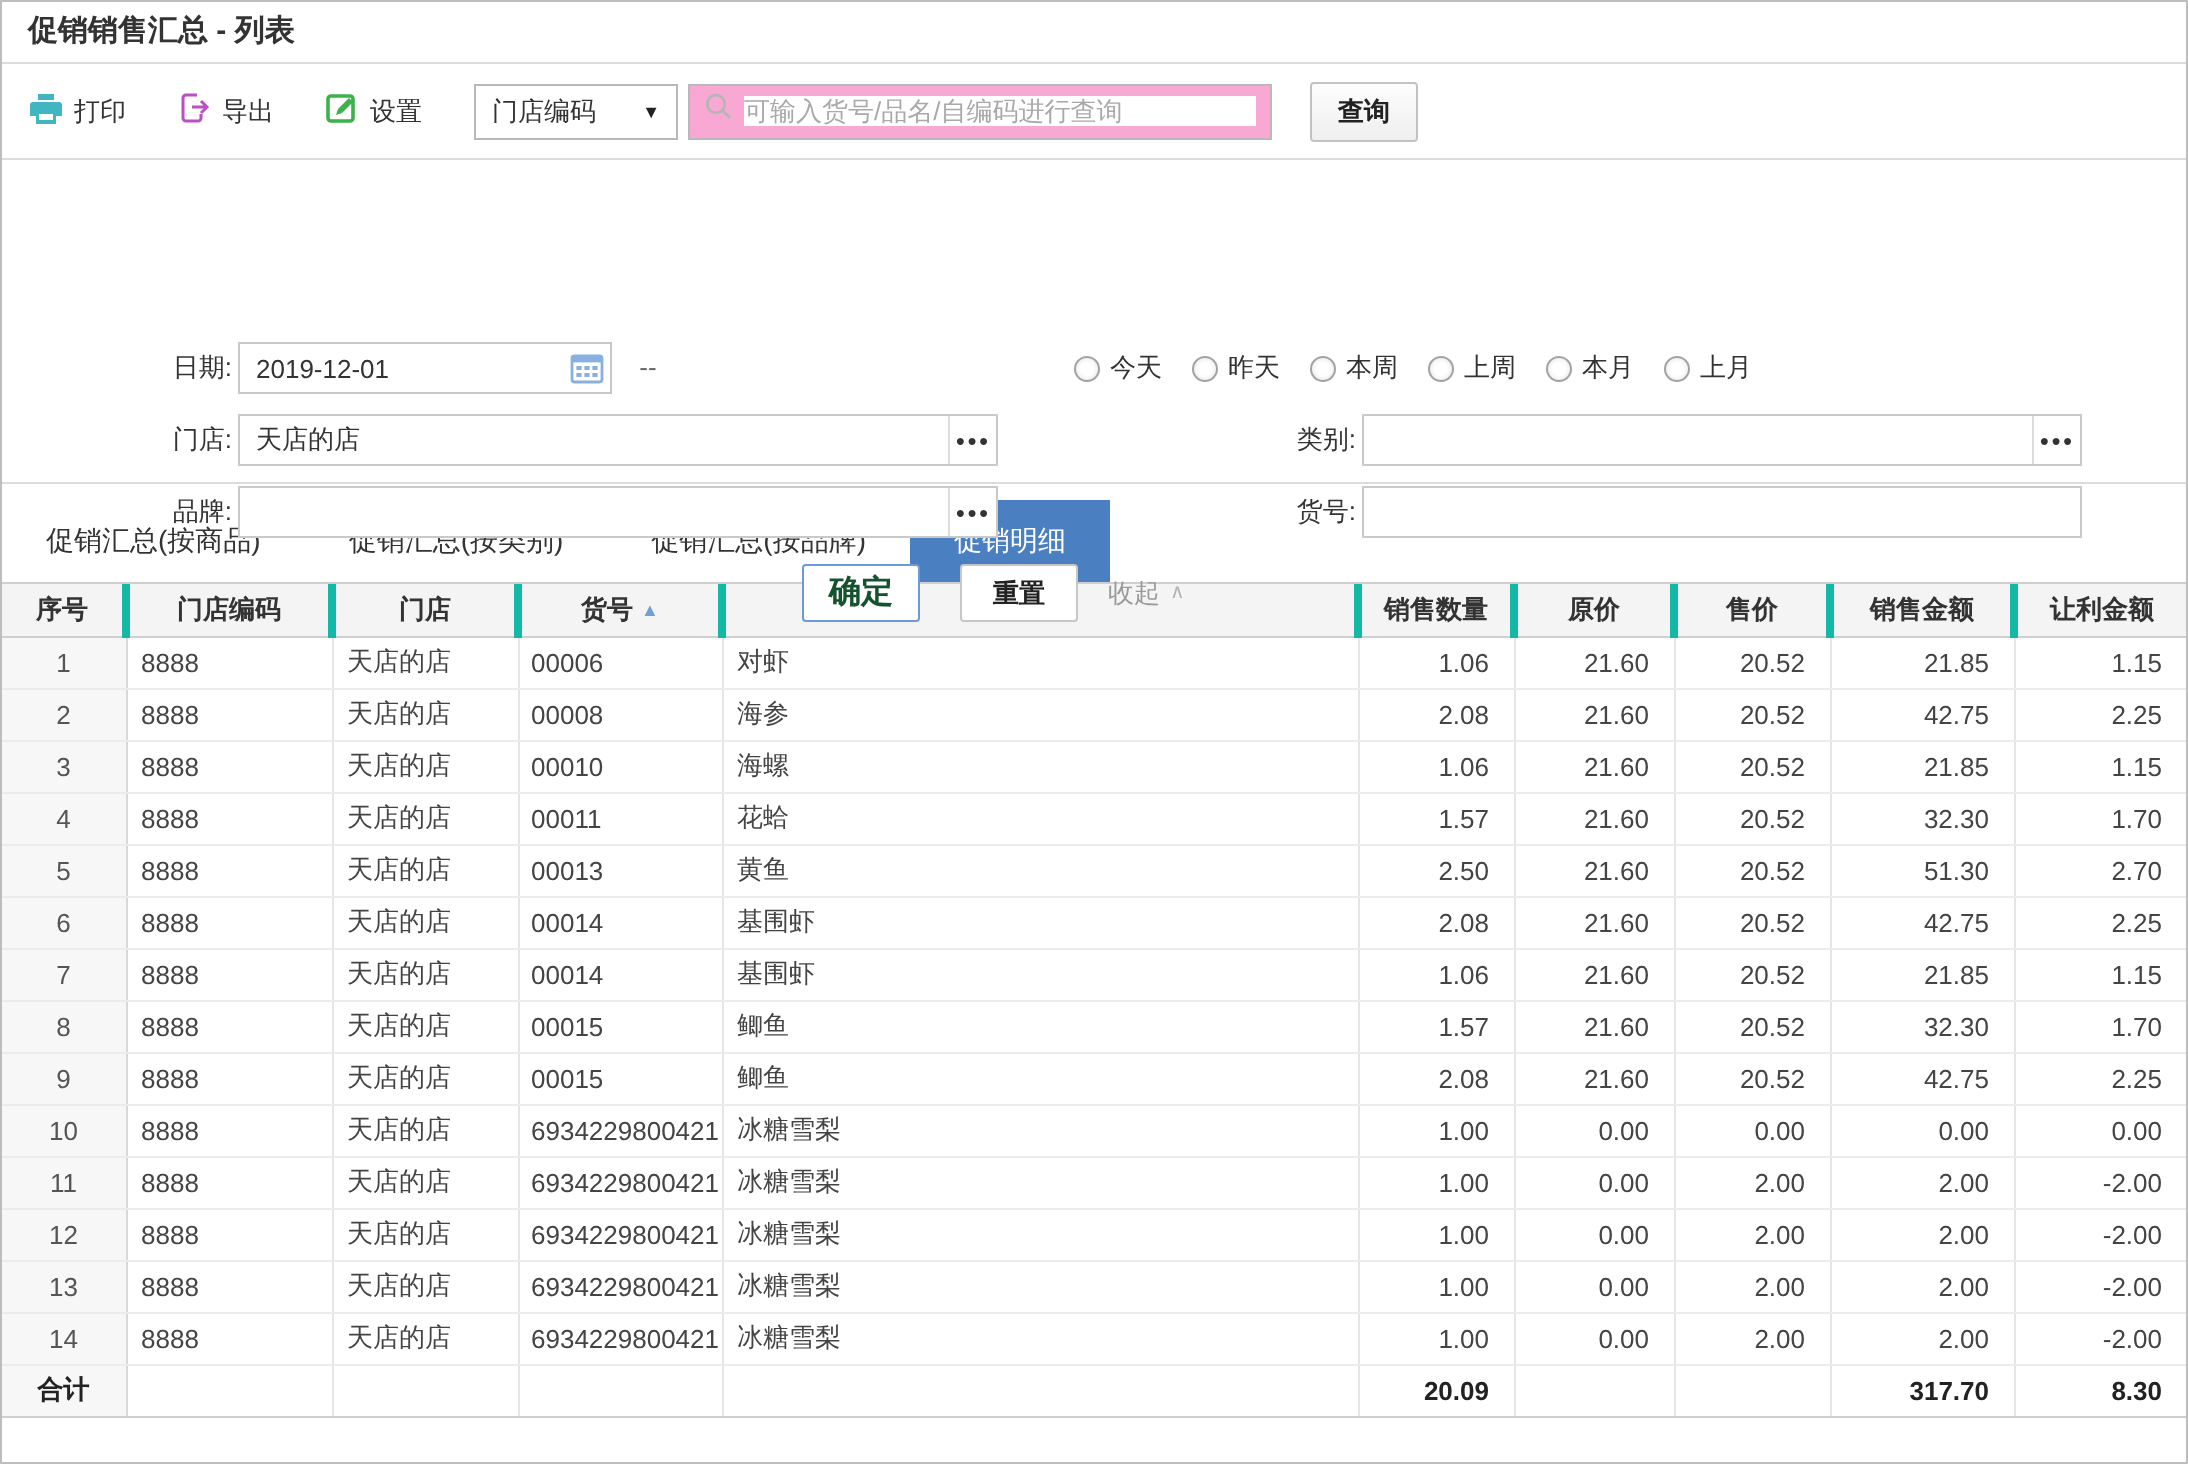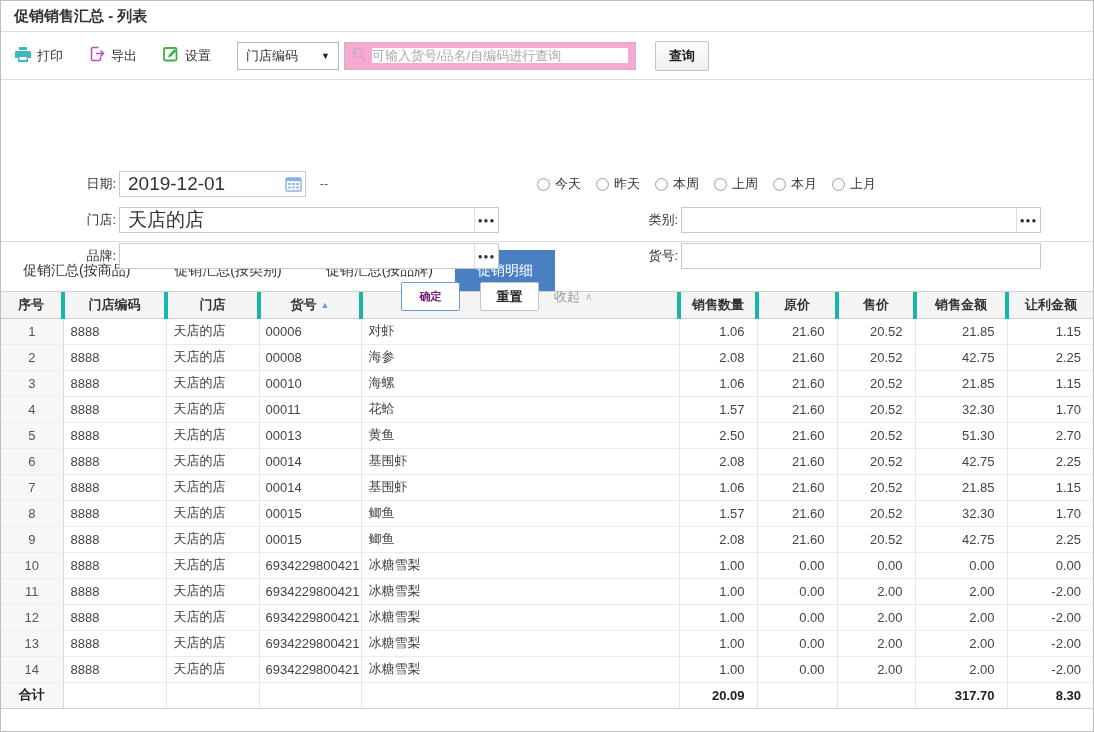--- a/index.html
+++ b/index.html
@@ -25,30 +25,30 @@
   .advanced-box { position:absolute; left:696px; top:5px; width:85px; height:44px; background:#fff;
                   border:1px solid #dcdcdc; border-bottom:none; z-index:2;
                   display:flex; align-items:center; justify-content:center; gap:5px;
                   font-size:13px; font-weight:bold; color:#222; cursor:pointer; }
   .caret-up-sm { font-size:8px; color:#444; }
 
   
   .filter-panel { position:relative; height:162px; border-bottom:1px solid #dcdcdc; font-size:13px; color:#333; }
   .f-label { position:absolute; width:90px; text-align:right; line-height:26px; }
   .date-box, .combo { position:absolute; height:26px; border:1px solid #c9c9c9; background:#fff; display:flex; align-items:center; }
-  .date-box input, .combo input { border:none; outline:none; flex:1; min-width:0; padding:0 8px; font-size:19px; font-family:inherit; color:#333; height:100%; }
+  .date-box input, .combo input { border:none; outline:none; flex:1; min-width:0; padding:0 8px; font-size:13px; font-family:inherit; color:#333; height:100%; }
   .cal-btn { width:24px; height:24px; display:flex; align-items:center; justify-content:center; cursor:pointer; }
   .dots-btn { width:24px; align-self:stretch; border-left:1px solid #dcdcdc; display:flex; align-items:center; justify-content:center;
               font-size:8px; letter-spacing:1px; color:#333; font-weight:bold; cursor:pointer; }
   .sep { position:absolute; line-height:26px; color:#666; }
   .radio-row { position:absolute; display:flex; gap:15px; height:26px; align-items:center; }
   .radio { display:flex; align-items:center; gap:5px; cursor:pointer; color:#333; }
   .radio-circle { width:13px; height:13px; border-radius:50%; border:1px solid #a3a3a3; background:radial-gradient(#ffffff 40%, #e3e3e3); display:inline-block; }
   .confirm-btn { position:absolute; width:59px; height:29px; border:1px solid #6a9bd8; border-radius:2px; background:#fff;
-                 font-weight:bold; font-size:11px; color:#701a75; cursor:pointer; font-family:inherit; }
+                 font-weight:bold; font-size:16px; color:#14532d; cursor:pointer; font-family:inherit; }
   .reset-btn { position:absolute; width:59px; height:29px; border:1px solid #c6c6c6; border-radius:2px; background:#fff;
                font-weight:bold; font-size:13px; color:#222; cursor:pointer; font-family:inherit; }
   .collapse-link { position:absolute; line-height:29px; color:#9a9a9a; font-size:13px; cursor:pointer; display:flex; gap:5px; align-items:center; }
   .collapse-caret { font-size:10px; color:#b5b5b5; }
 
   
   .tab-bar { margin-top:8px; height:42px; border-bottom:1px solid #cfcfcf; display:flex; }
   .tab { padding:0 22px; line-height:41px; font-size:14px; color:#333; cursor:pointer; white-space:nowrap; }
   .tab.active { background:var(--accent,#4a7fc1); color:#fff; }
 

